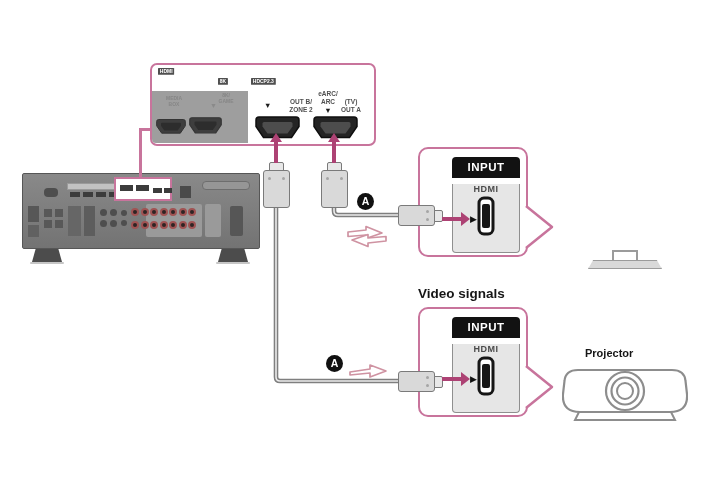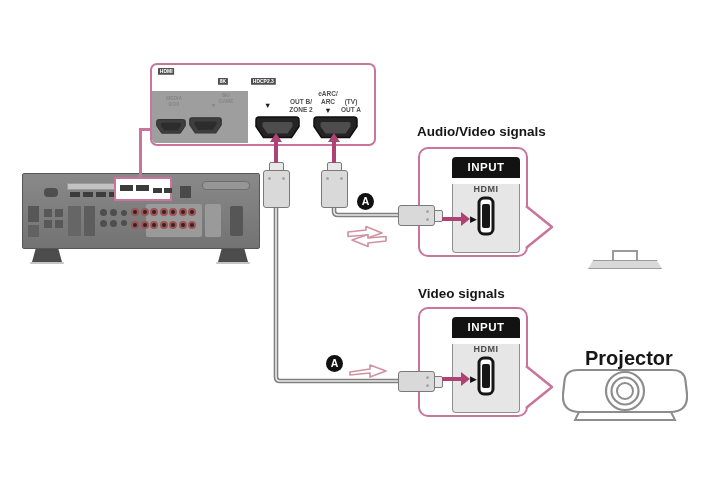--- a/index.html
+++ b/index.html
@@ -64,21 +64,21 @@
   
   .tv{position:absolute;left:556px;top:172px;width:144px;height:80px;border:2.5px solid #9b9b9b;
       border-radius:3px;background:#fff;box-sizing:border-box;overflow:hidden;}
   .tvtxt{position:absolute;right:13px;top:4px;font-size:25px;font-weight:500;color:#c8c8c8;letter-spacing:1px;}
   .tvmount{position:absolute;left:27px;top:53px;width:84px;height:30px;border:2px solid #b3b3b3;
            border-bottom:none;border-radius:8px 8px 0 0;box-sizing:border-box;}
   .tvneck{position:absolute;left:612px;top:250px;width:26px;height:12px;background:#fff;
           border:2px solid #9b9b9b;box-sizing:border-box;}
   .tvbase{position:absolute;left:588px;top:260px;width:74px;height:9px;background:#d9d9d9;
           border:1.5px solid #9b9b9b;box-sizing:border-box;clip-path:polygon(7% 0,93% 0,100% 100%,0 100%);}
-  .projlbl{position:absolute;left:585px;top:347px;font-size:20px;font-weight:bold;color:#161616;text-align:center;}
+  .projlbl{position:absolute;left:585px;top:347px;font-size:11px;font-weight:bold;color:#161616;text-align:center;}
   .leader{position:absolute;background:#c8749c;}
 </style>
 </head>
 <body>
 
 <div class="canvas">
 
   <div class="rcv">
     <div class="rcv-body"></div>
     <div class="foot" style="left:10px"></div>
@@ -205,21 +205,20 @@
 
   <div class="arrUp" style="left:269.5px;top:133px">
     <div class="head"></div>
     <div class="stem"></div>
   </div>
   <div class="arrUp" style="left:327.5px;top:133px">
     <div class="head"></div>
     <div class="stem"></div>
   </div>
 
-  <div class="sig" style="left:417px;top:124px">Audio/Video signals</div>
   <div class="callout" style="left:418px;top:147px"></div>
   <svg class="abs" style="left:524.5px;top:202px" width="30" height="50" viewBox="0 0 30 50">
     <path d="M1 4 L27 25 L1 46" fill="#ffffff" stroke="#c8749c" stroke-width="2.5" stroke-linejoin="round"></path>
   </svg>
   <div class="inbox" style="left:452px;top:157px">
     <div class="hdr">INPUT</div>
     <div class="bdy">
       <div class="hdmi">HDMI</div>
       <svg width="18" height="40" viewBox="0 0 18 40" style="margin-top:2px">
         <rect x="2" y="2" width="14" height="36" rx="5" fill="#fff" stroke="#161616" stroke-width="3"></rect>

